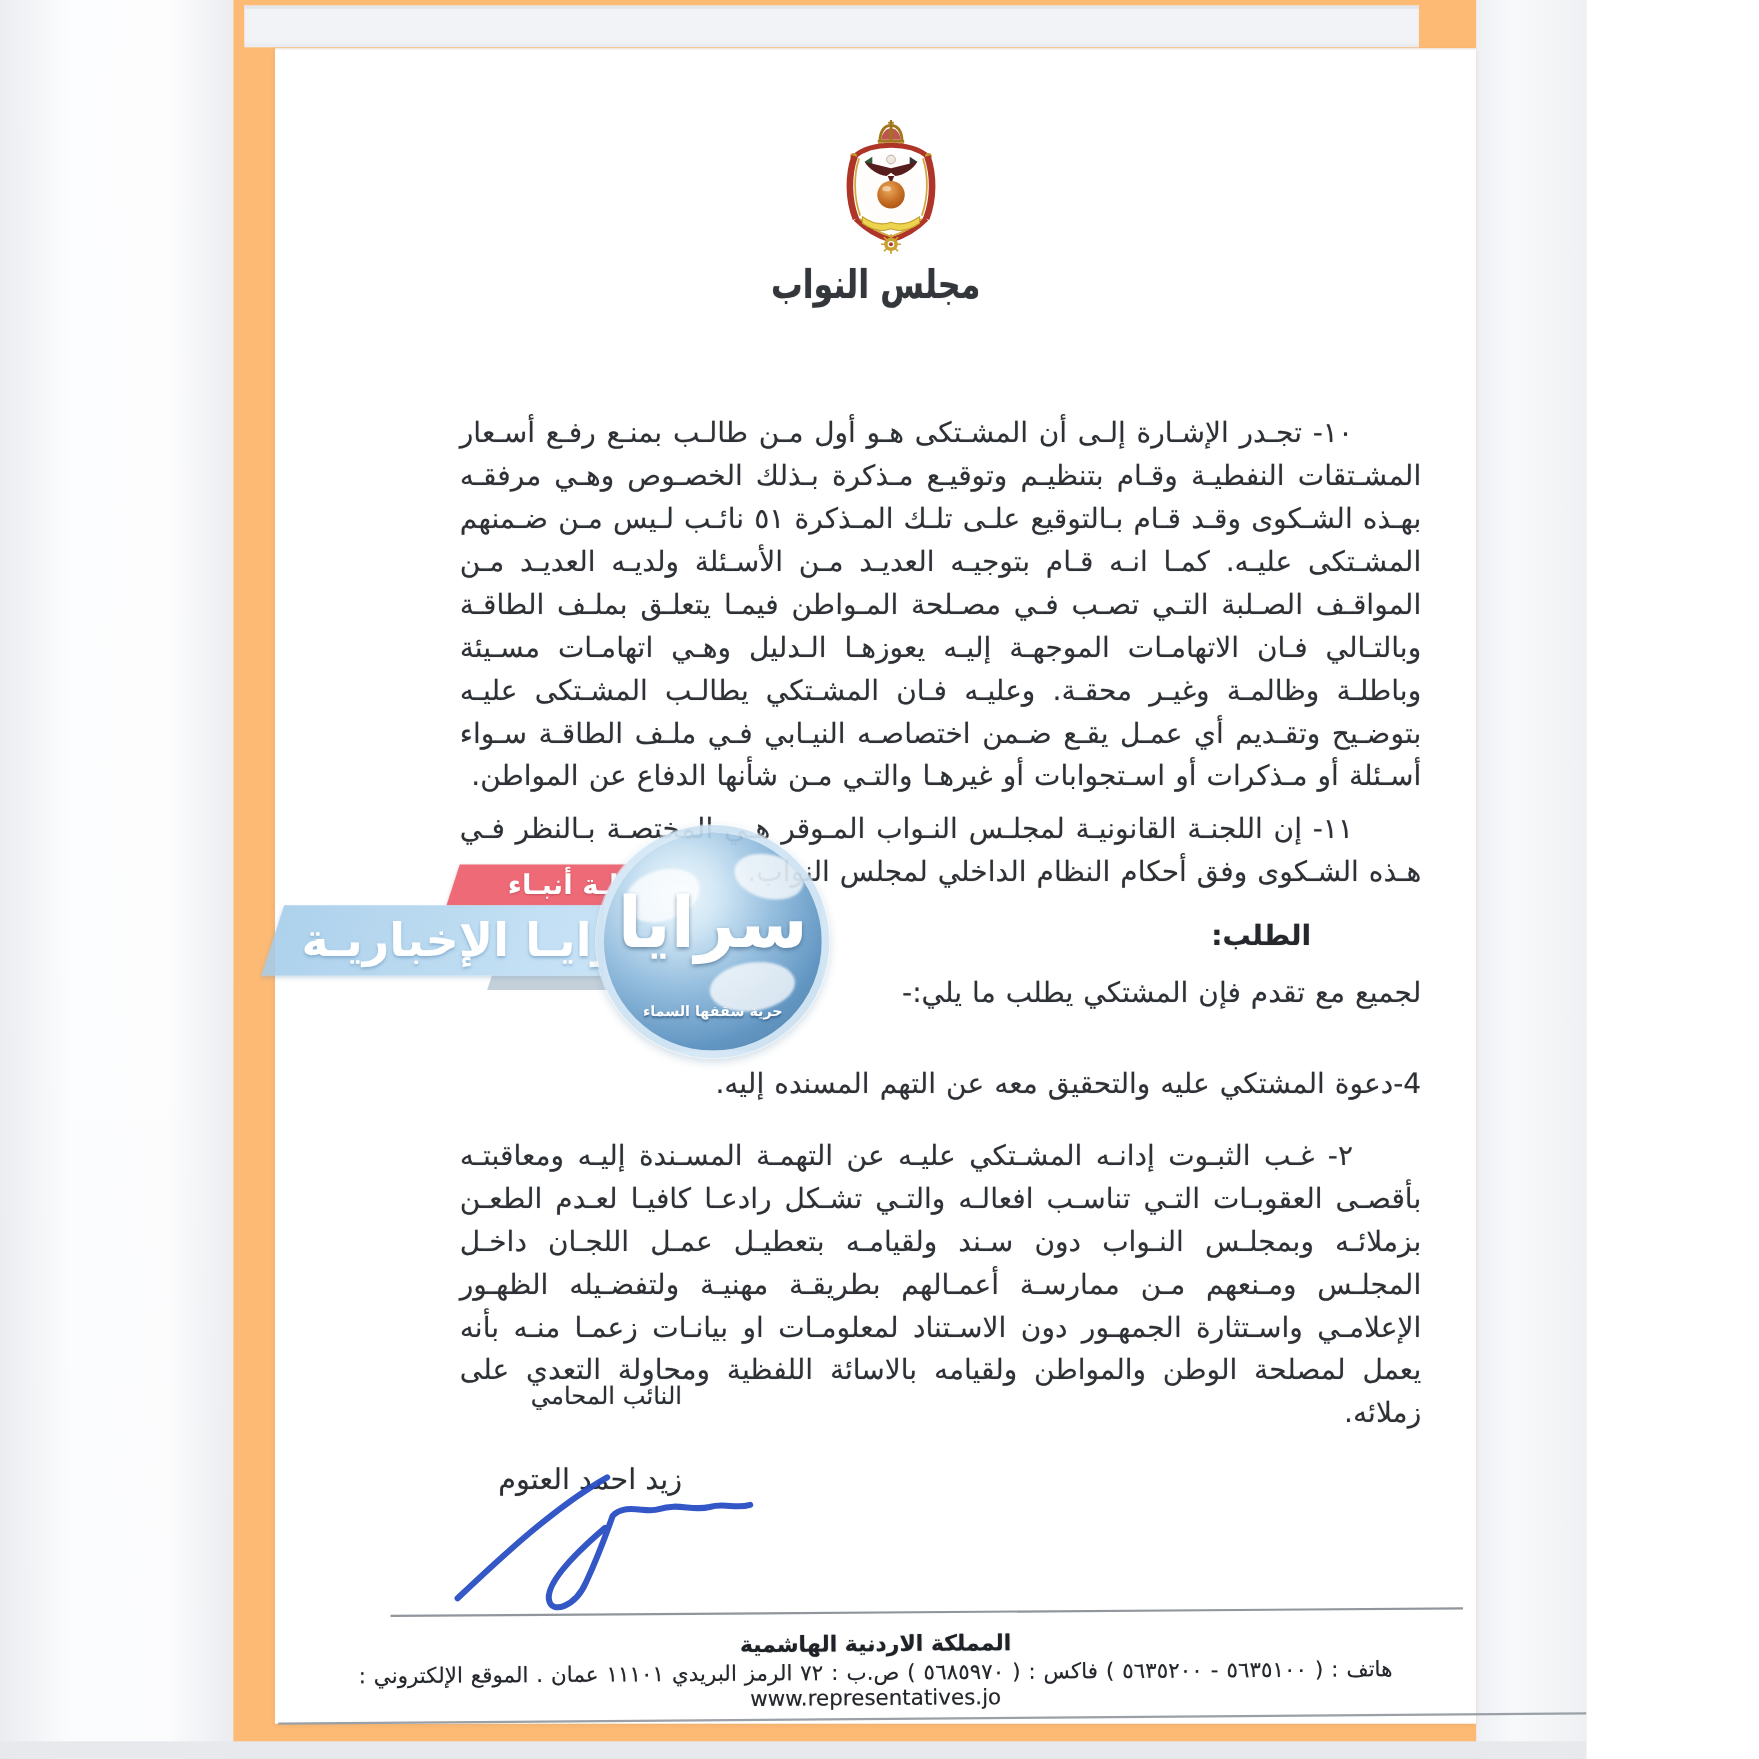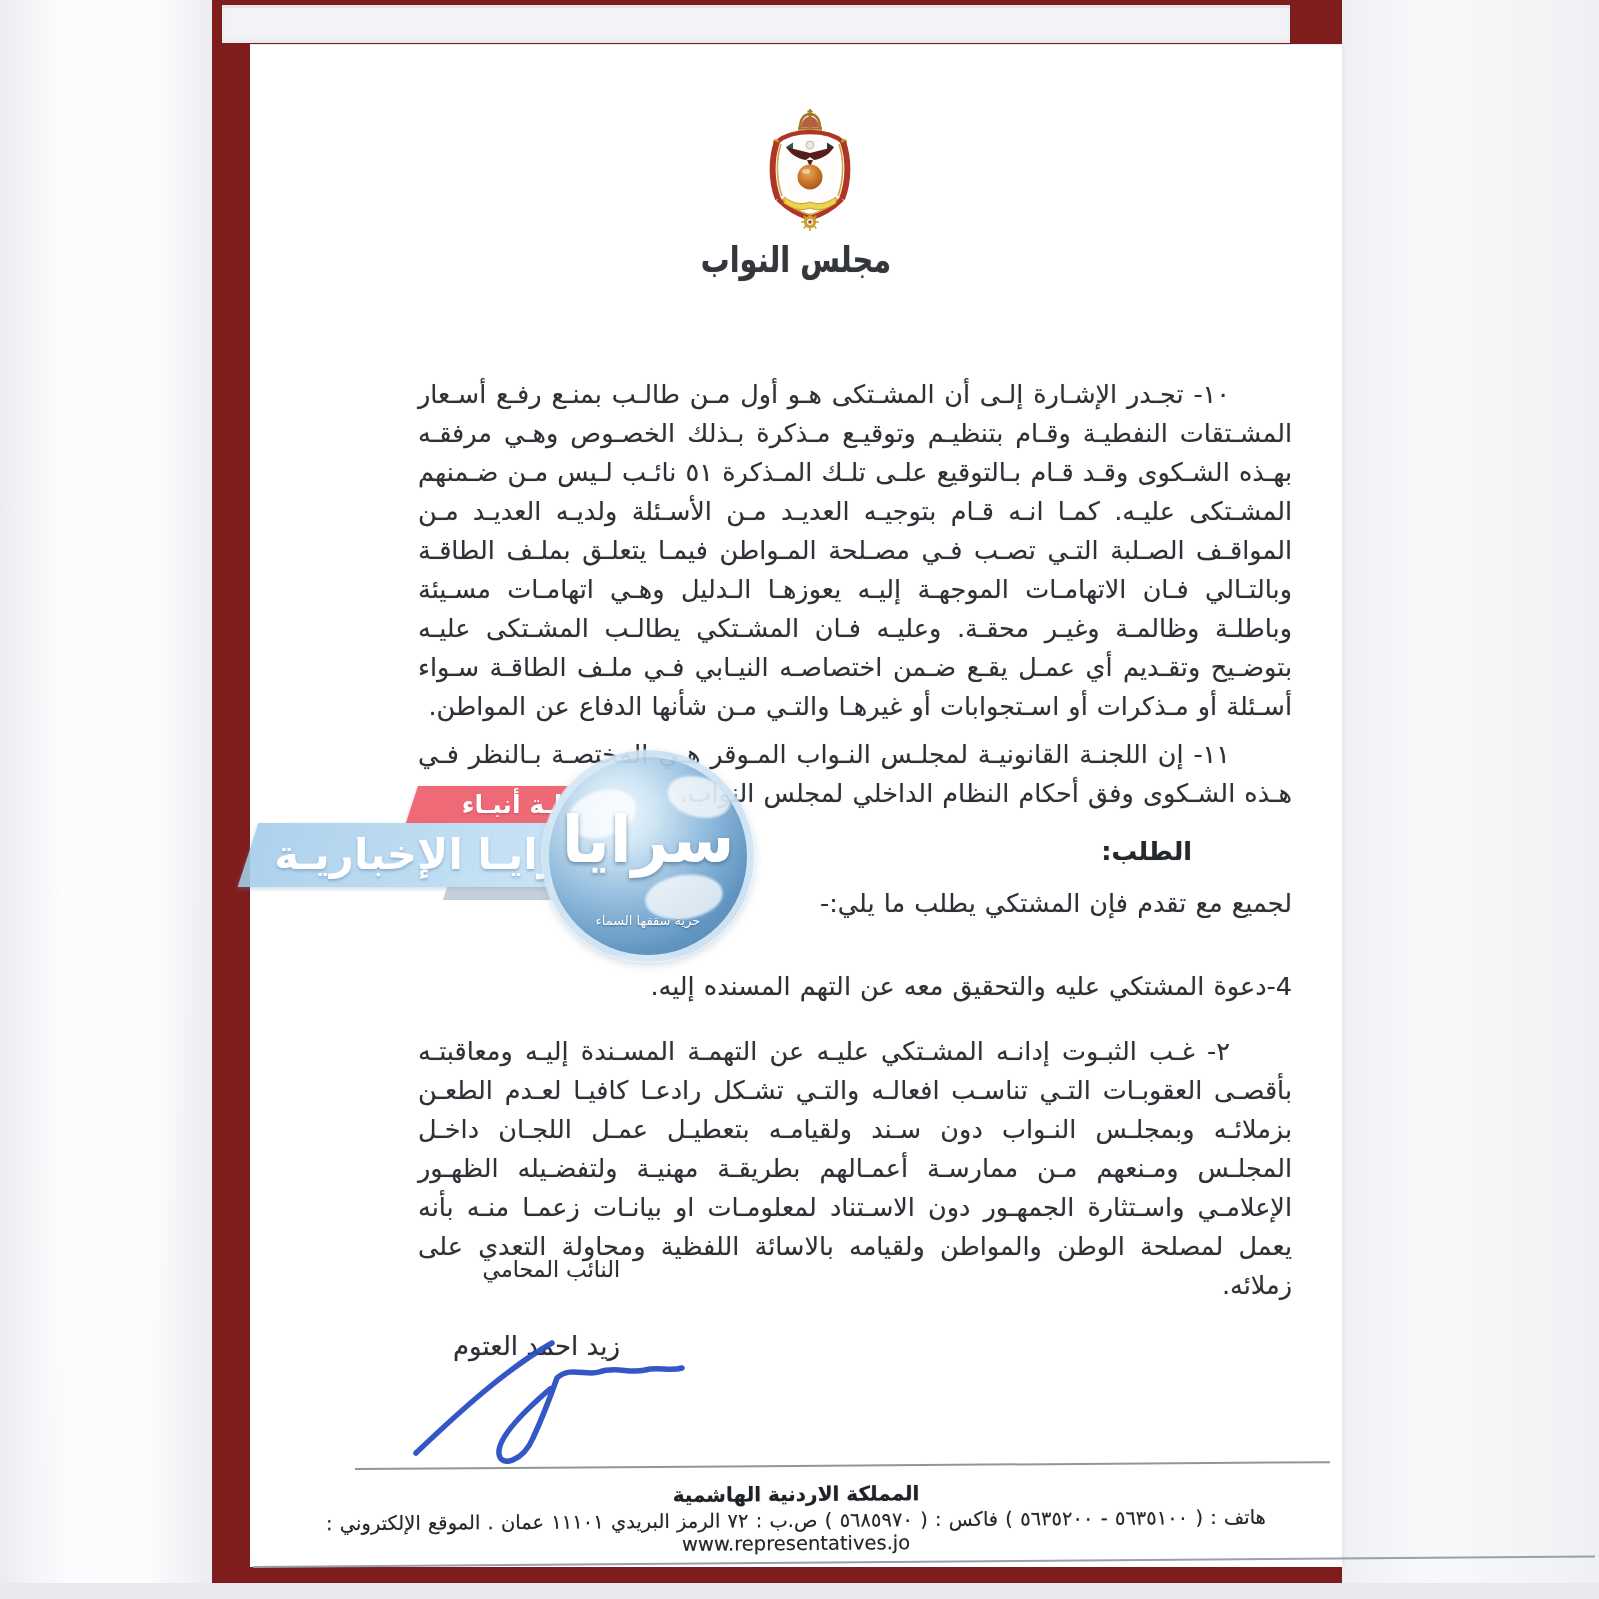--- a/index.html
+++ b/index.html
@@ -1,17 +1,17 @@
 <!DOCTYPE html>
 <html lang="ar"><head>
 <meta charset="utf-8">
 <style>
   html,body{margin:0;padding:0;}
   body{font-family:"DejaVu Sans","Liberation Sans",sans-serif;}
-  .canvas{position:relative;width:1599px;height:1599px;background:#7f1d1d;overflow:hidden;}
+  .canvas{position:relative;width:1442px;height:1599px;background:#fdba74;overflow:hidden;}
 
   
   .bg-left-strip{position:absolute;left:0;top:0;bottom:0;width:212px;
     background:linear-gradient(90deg,rgba(234,236,240,.95) 0%,rgba(252,253,254,.9) 30%,rgba(253,253,254,.9) 72%,rgba(234,236,240,.95) 100%),
                linear-gradient(180deg,#fcfcfd 0%,#f9fafb 55%,#edeff2 92%);}
   .bg-right-strip{position:absolute;left:1342px;right:0;top:0;bottom:0;
     background:linear-gradient(90deg,#eef0f3 0%,#f8f9fb 35%,#f3f4f6 75%,#eef0f3 100%);}
   .stacked-pages-edge{position:absolute;left:222px;top:5px;width:1068px;height:35px;
     background:#f2f3f6;border-top:3px solid #e3e5e9;box-shadow:inset 0 -3px 4px rgba(0,0,0,.035);}
   .bottom-scan-line{position:absolute;left:253px;top:1566px;width:1342px;height:2px;background:#9aa0a6;
@@ -73,21 +73,21 @@
     background:radial-gradient(circle at 35% 28%, #eef6fc 0%, #cfe6f5 18%, #8db9dc 45%, #5890bf 72%, #40739d 96%);
     border:7px solid rgba(214,232,246,.92);box-sizing:border-box;overflow:hidden;
     box-shadow:0 0 0 1px rgba(255,255,255,.55), 0 3px 9px rgba(100,140,170,.35);}
   .wm-continent{position:absolute;background:rgba(255,255,255,.75);border-radius:50%;filter:blur(1px);}
   .wm-c1{left:18px;top:34px;width:70px;height:46px;transform:rotate(-18deg);}
   .wm-c2{left:118px;top:20px;width:64px;height:40px;transform:rotate(14deg);}
   .wm-c3{left:96px;top:118px;width:78px;height:44px;transform:rotate(-8deg);}
   .wm-circle-brand{position:absolute;left:0;right:0;top:46px;text-align:center;color:#fff;direction:rtl;
     font-size:64px;font-weight:bold;text-shadow:0 2px 4px rgba(35,75,115,.6);}
   .wm-slogan{position:absolute;left:0;right:0;top:156px;text-align:center;color:#fff;direction:rtl;
-    font-size:13px;font-weight:normal;text-shadow:0 1px 2px rgba(35,75,115,.8);}
+    font-size:13px;font-weight:bold;text-shadow:0 1px 2px rgba(35,75,115,.8);}
 </style>
 </head>
 <body>
 
 <div class="canvas">
 
   <div class="bg-left-strip"></div>
   <div class="bg-right-strip"></div>
   <div class="stacked-pages-edge"></div>
   <div class="bg-bottom-strip"></div>

